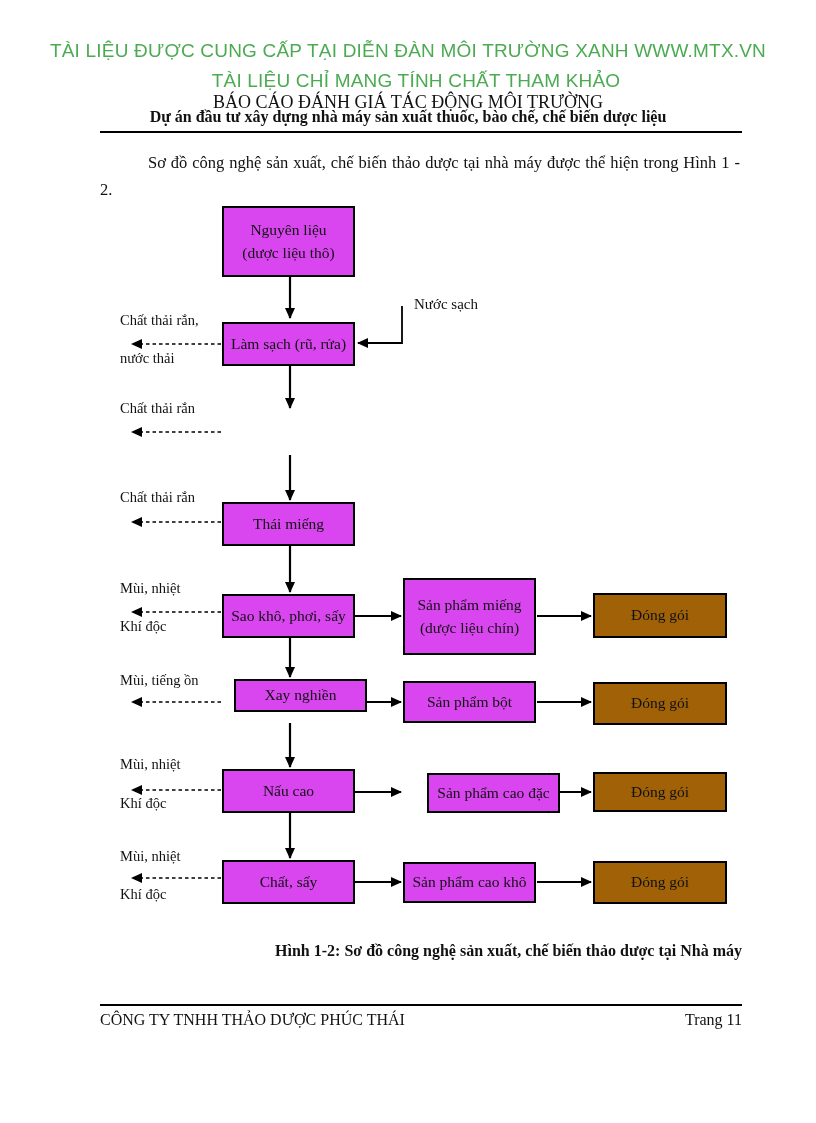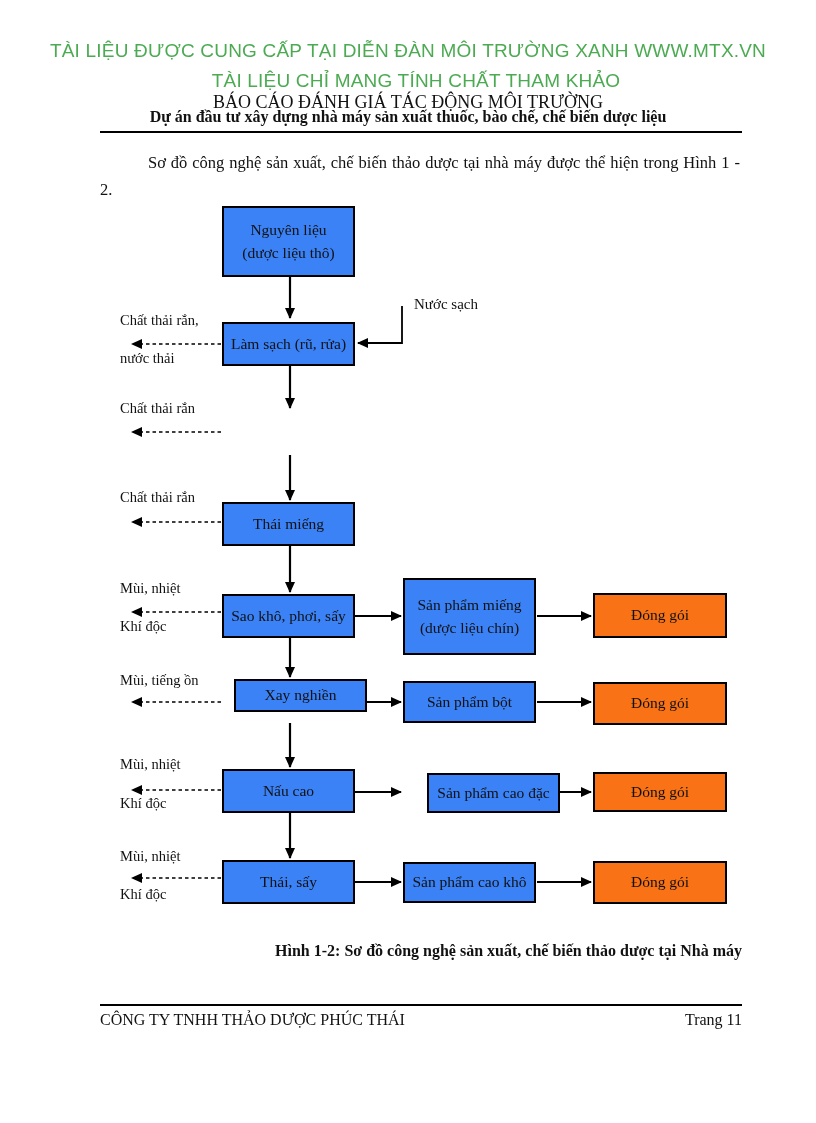--- a/index.html
+++ b/index.html
@@ -39,30 +39,30 @@
     left:100px; width:640px;
     font-size:16.5px;
     line-height:1.62;
     text-align:justify;
     text-indent:48px;
   }
   .fbox {
     position:absolute;
     box-sizing:border-box;
     border:2px solid #000;
-    background:#3b82f6;
+    background:#d946ef;
     display:flex;
     flex-direction:column;
     align-items:center;
     justify-content:center;
     text-align:center;
     font-size:15.5px;
     line-height:1.45;
   }
-  .packbox { background:#f97316; }
+  .packbox { background:#a16207; }
   .wlabel {
     position:absolute;
     left:120px; width:110px;
     font-size:14.5px;
     line-height:1.2;
     white-space:nowrap;
   }
   .inlabel {
     position:absolute;
     font-size:15px;
@@ -143,21 +143,21 @@
   <div class="fbox" style="left:222px; top:594px; width:133px; height:44px;">
     <span>Sao khô, phơi, sấy</span>
   </div>
   <div class="fbox" style="left:234px; top:679px; width:133px; height:33px;">
     <span>Xay nghiền</span>
   </div>
   <div class="fbox" style="left:222px; top:769px; width:133px; height:44px;">
     <span>Nấu cao</span>
   </div>
   <div class="fbox" style="left:222px; top:860px; width:133px; height:44px;">
-    <span>Thái, sấy</span>
+    <span>Chất, sấy</span>
   </div>
 
   <div class="fbox" style="left:403px; top:578px; width:133px; height:77px;">
     <span>Sản phẩm miếng</span>
     <span>(dược liệu chín)</span>
   </div>
   <div class="fbox" style="left:403px; top:681px; width:133px; height:42px;">
     <span>Sản phẩm bột</span>
   </div>
   <div class="fbox" style="left:427px; top:773px; width:133px; height:40px;">

